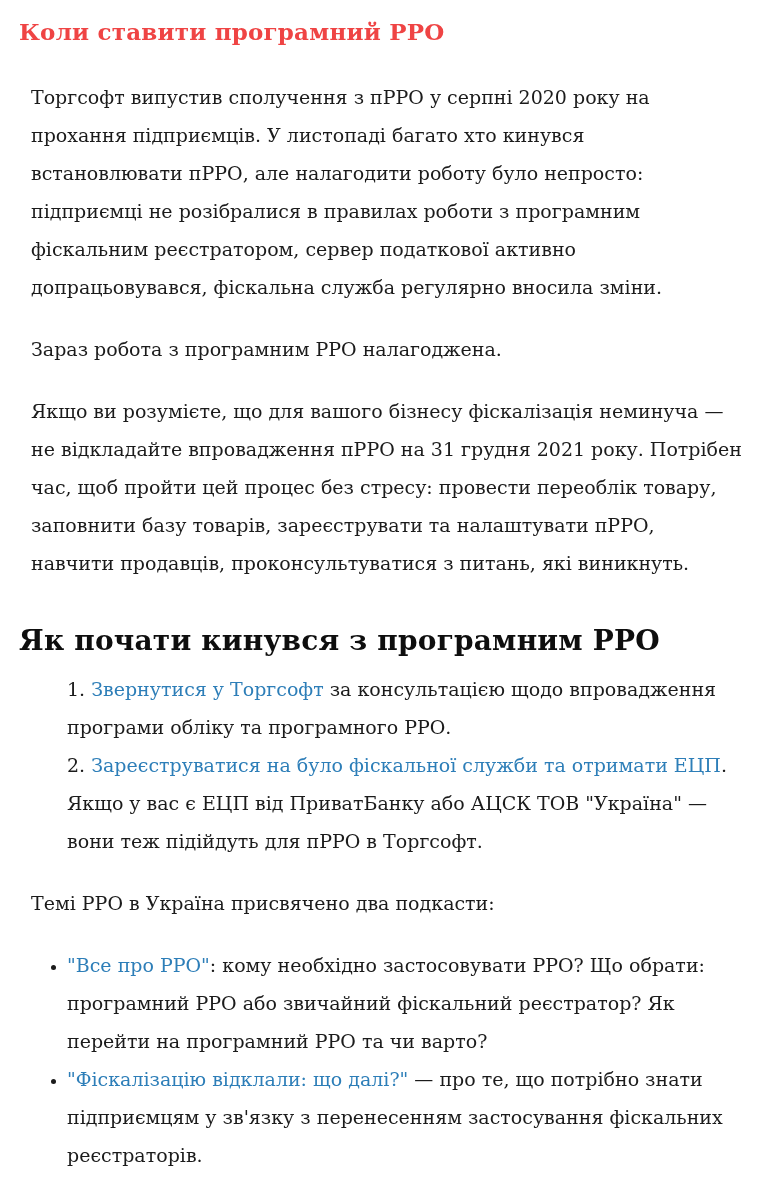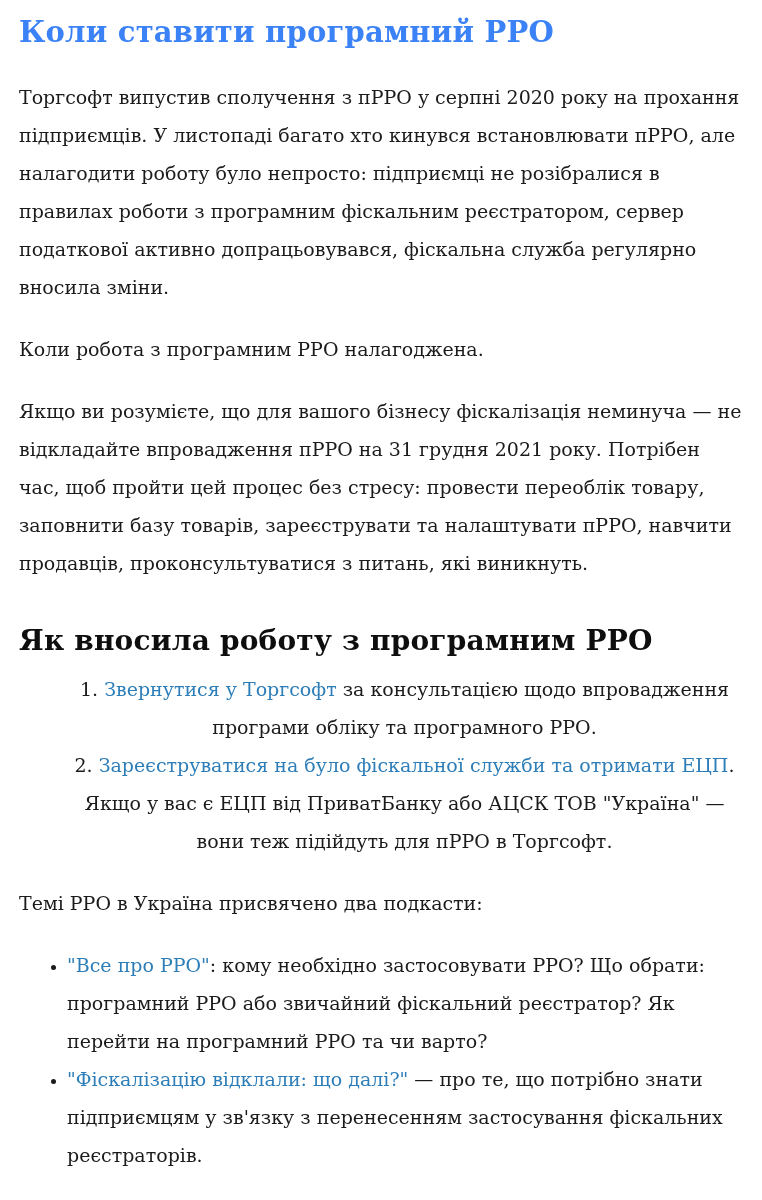--- a/index.html
+++ b/index.html
@@ -13,50 +13,49 @@
     overflow: hidden;
     font-family: "DejaVu Serif", "Liberation Serif", serif;
     color: #1b1b1b;
     box-sizing: border-box;
   }
   .article {
     padding: 12px 20px 0 19px;
     box-sizing: border-box;
   }
   h1.page-title {
-    font-size: 29px;
+    font-size: 23px;
     line-height: 40px;
     font-weight: 700;
-    color: #3b82f6;
+    color: #ef4444;
     margin: 0 0 26px 0;
     letter-spacing: 0.2px;
   }
   h2.section-title {
     font-size: 28px;
     line-height: 38px;
     font-weight: 700;
     color: #0e0e0e;
     margin: 40px 0 10px 0;
     letter-spacing: 0.2px;
   }
   p.body-text {
     font-size: 19px;
     line-height: 38px;
-    margin: 0 0 24px 0;
+    margin: 0 0 24px 12px;
   }
   ol.steps-list {
     list-style: none;
     margin: 0 0 24px 0;
     padding: 0 0 0 48px;
     font-size: 19px;
     line-height: 38px;
   }
   ol.steps-list li {
     margin: 0;
-    text-align: center;
   }
   ul.podcast-list {
     margin: 0;
     padding: 0 0 0 48px;
     font-size: 19px;
     line-height: 38px;
     list-style: disc outside;
   }
   ul.podcast-list li {
     margin: 0;
@@ -73,25 +72,25 @@
 </style>
 </head>
 <body>
 
 <article class="article">
 
   <h1 class="page-title">Коли ставити програмний РРО</h1>
 
   <p class="body-text">Торгсофт випустив сполучення з пРРО у серпні 2020 року на прохання підприємців. У листопаді багато хто кинувся встановлювати пРРО, але налагодити роботу було непросто: підприємці не розібралися в правилах роботи з програмним фіскальним реєстратором, сервер податкової активно допрацьовувався, фіскальна служба регулярно вносила зміни.</p>
 
-  <p class="body-text">Коли робота з програмним РРО налагоджена.</p>
+  <p class="body-text">Зараз робота з програмним РРО налагоджена.</p>
 
   <p class="body-text">Якщо ви розумієте, що для вашого бізнесу фіскалізація неминуча — не відкладайте впровадження пРРО на 31 грудня 2021 року. Потрібен час, щоб пройти цей процес без стресу: провести переоблік товару, заповнити базу товарів, зареєструвати та налаштувати пРРО, навчити продавців, проконсультуватися з питань, які виникнуть.</p>
 
-  <h2 class="section-title">Як вносила роботу з програмним РРО</h2>
+  <h2 class="section-title">Як почати кинувся з програмним РРО</h2>
 
   <ol class="steps-list">
     <li>
       <span>1. </span><a class="text-link">Звернутися у Торгсофт</a><span> за консультацією щодо впровадження програми обліку та програмного РРО.</span>
     </li>
     <li>
       <span>2. </span><a class="text-link">Зареєструватися на було фіскальної служби та отримати ЕЦП</a><span>. Якщо у вас є ЕЦП від ПриватБанку або АЦСК ТОВ "Україна" — вони теж підійдуть для пРРО в Торгсофт.</span>
     </li>
   </ol>
 

